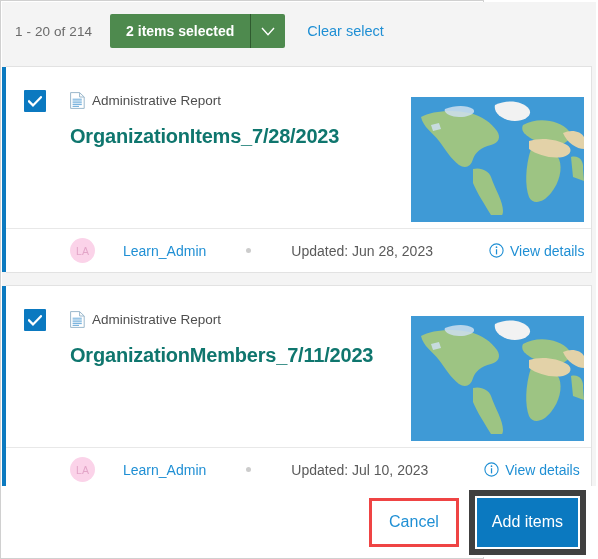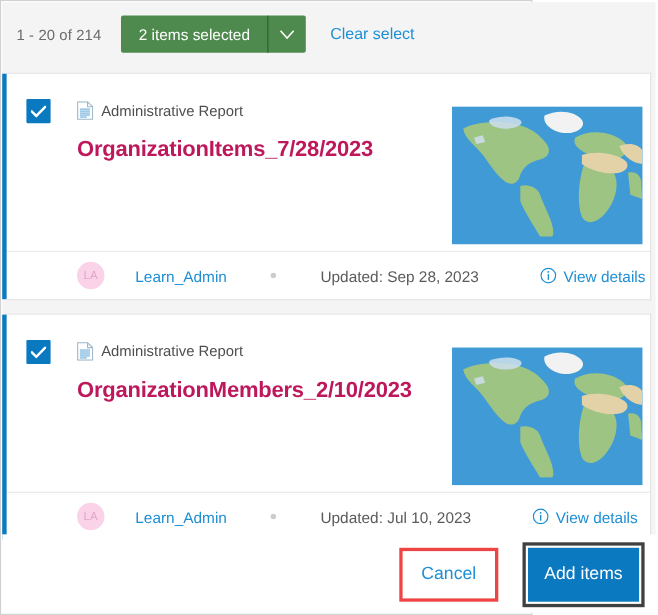--- a/index.html
+++ b/index.html
@@ -56,20 +56,21 @@
     cursor: pointer;
   }
 
   .split-button-main {
     display: flex;
     align-items: center;
     padding: 0 16px;
     color: #ffffff;
     font-size: 14px;
     white-space: nowrap;
+    font-weight: bold;
   }
 
   .split-button-divider {
     width: 1px;
     background: #2f5a2f;
   }
 
   .split-button-arrow {
     display: flex;
     align-items: center;
@@ -164,21 +165,21 @@
   .item-type-label {
     font-size: 13.5px;
     color: #4e4e4e;
     white-space: nowrap;
   }
 
   .item-title {
     margin-top: 13px;
     font-size: 20px;
     font-weight: bold;
-    color: #be185d;
+    color: #0f766e;
     letter-spacing: -0.2px;
     line-height: 1.25;
   }
 
   .thumb {
     position: absolute;
     right: 7px;
     top: 30px;
     width: 173px;
     height: 125px;
@@ -276,22 +277,22 @@
     background: #ffffff;
     border: 3px solid #ef4444;
     color: #1f8fd4;
     font-family: "Liberation Sans", sans-serif;
     font-size: 16px;
     cursor: pointer;
     border-radius: 0;
   }
 
   .add-items-wrap {
-    margin-left: 22px;
-    border: 3px solid #404040;
+    margin-left: 10px;
+    border: 6px solid #404040;
     padding: 2px;
     background: #ffffff;
   }
 
   .btn-add {
     display: block;
     height: 49px;
     min-width: 88px;
     padding: 0 15px;
     background: #0b79c0;
@@ -384,21 +385,21 @@
             </g>
             <rect x="0" y="118" width="173" height="7" fill="#3f9ad6"></rect>
           </svg>
         </div>
       </div>
 
       <div class="card-footer">
         <span class="avatar">LA</span>
         <a class="owner-link" href="#">Learn_Admin</a>
         <span class="dot-sep"></span>
-        <span class="updated-text">Updated: Sep 28, 2023</span>
+        <span class="updated-text">Updated: Jun 28, 2023</span>
         <span class="footer-spacer"></span>
         <a class="view-details" href="#">
           <svg class="info-icon" viewBox="0 0 15 15">
             <circle cx="7.5" cy="7.5" r="6.6" fill="none" stroke="#1f8fd4" stroke-width="1.1"></circle>
             <circle cx="7.5" cy="4.2" r="0.85" fill="#1f8fd4"></circle>
             <rect x="6.9" y="6.2" width="1.25" height="5.2" fill="#1f8fd4"></rect>
           </svg>
           <span>View details</span>
         </a>
       </div>
@@ -423,21 +424,21 @@
                 <line x1="2.6" y1="7.2" x2="11.8" y2="7.2"></line>
                 <line x1="2.6" y1="9.0" x2="11.8" y2="9.0"></line>
                 <line x1="2.6" y1="10.8" x2="11.8" y2="10.8"></line>
                 <line x1="2.6" y1="12.6" x2="11.8" y2="12.6"></line>
                 <line x1="2.6" y1="14.4" x2="9.0" y2="14.4"></line>
               </g>
             </svg>
             <span class="item-type-label">Administrative Report</span>
           </div>
 
-          <div class="item-title">OrganizationMembers_2/10/2023</div>
+          <div class="item-title">OrganizationMembers_7/11/2023</div>
         </div>
 
         <div class="thumb">
           <svg viewBox="0 0 173 125" preserveAspectRatio="none" aria-hidden="true">
             <rect x="0" y="0" width="173" height="125" fill="#3f9ad6"></rect>
             <g fill="#9dc483">
               <path d="M10 20 C20 14, 42 12, 58 16 C72 19, 80 26, 86 34 C90 40, 88 46, 80 48
                        C70 50, 64 56, 62 62 C60 70, 54 72, 48 68 C40 62, 34 52, 28 44
                        C22 36, 12 30, 10 20 Z"></path>
               <path d="M62 72 C70 70, 78 74, 80 80 C84 92, 92 104, 92 114 C92 122, 84 124, 80 118

